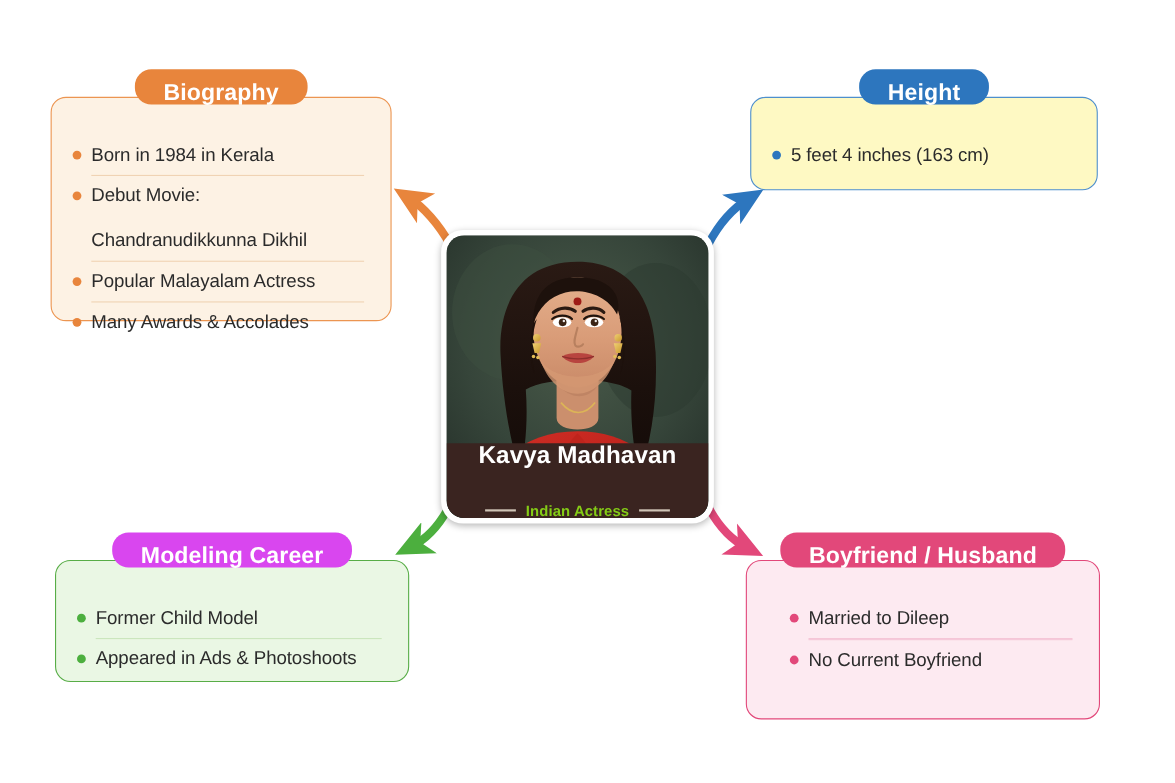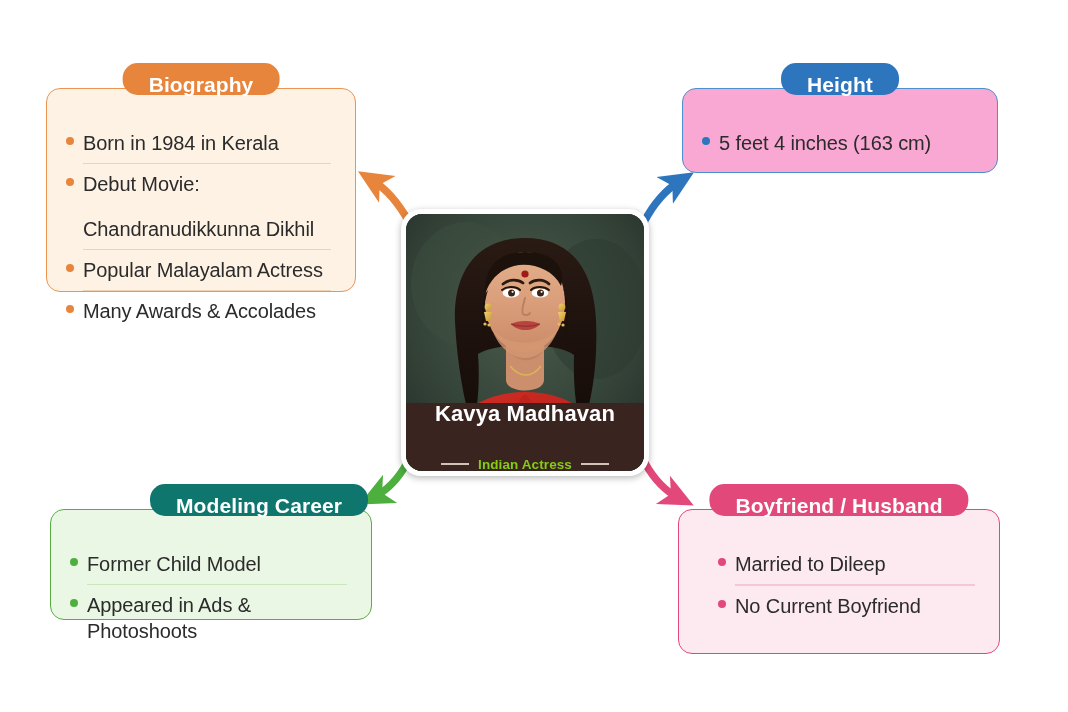--- a/index.html
+++ b/index.html
@@ -68,21 +68,21 @@
   .bullet-row .dot {
     position: absolute;
     left: 3px;
     top: 14px;
     width: 8px;
     height: 8px;
     border-radius: 50%;
   }
   .bullet-row .txt {
     display: block;
-    font-size: 20px;
+    font-size: 17px;
     color: #2b2b2b;
     line-height: 1.30;
     letter-spacing: -.1px;
   }
   .bullet-row .txt .ital {
     display: block;
     margin-top: 19px;
   }
   .divider {
     height: 1px;
@@ -90,27 +90,27 @@
     margin-right: 6px;
   }
 
   
   .theme-orange            { background: #fdf2e4; border-color: #ec9551; }
   .theme-orange .card-header { background: #e8853c; }
   .theme-orange .dot       { background: #e8853c; }
   .theme-orange .divider   { background: #f0d3b4; }
 
   
-  .theme-blue              { background: #f9a8d4; border-color: #4e8fcd; }
+  .theme-blue              { background: #fef9c3; border-color: #4e8fcd; }
   .theme-blue .card-header { background: #2d76be; }
   .theme-blue .dot         { background: #2d76be; }
 
   
   .theme-green              { background: #eaf7e4; border-color: #58ad47; }
-  .theme-green .card-header { background: #0f766e; margin-left: 48px; }
+  .theme-green .card-header { background: #d946ef; }
   .theme-green .dot         { background: #4caf3e; }
   .theme-green .divider     { background: #cbe6bd; }
 
   
   .theme-pink              { background: #fdeaf1; border-color: #e2487a; }
   .theme-pink .card-header { background: #e2487a; }
   .theme-pink .dot         { background: #e2487a; }
   .theme-pink .divider     { background: #f5c6d7; }
 
   

